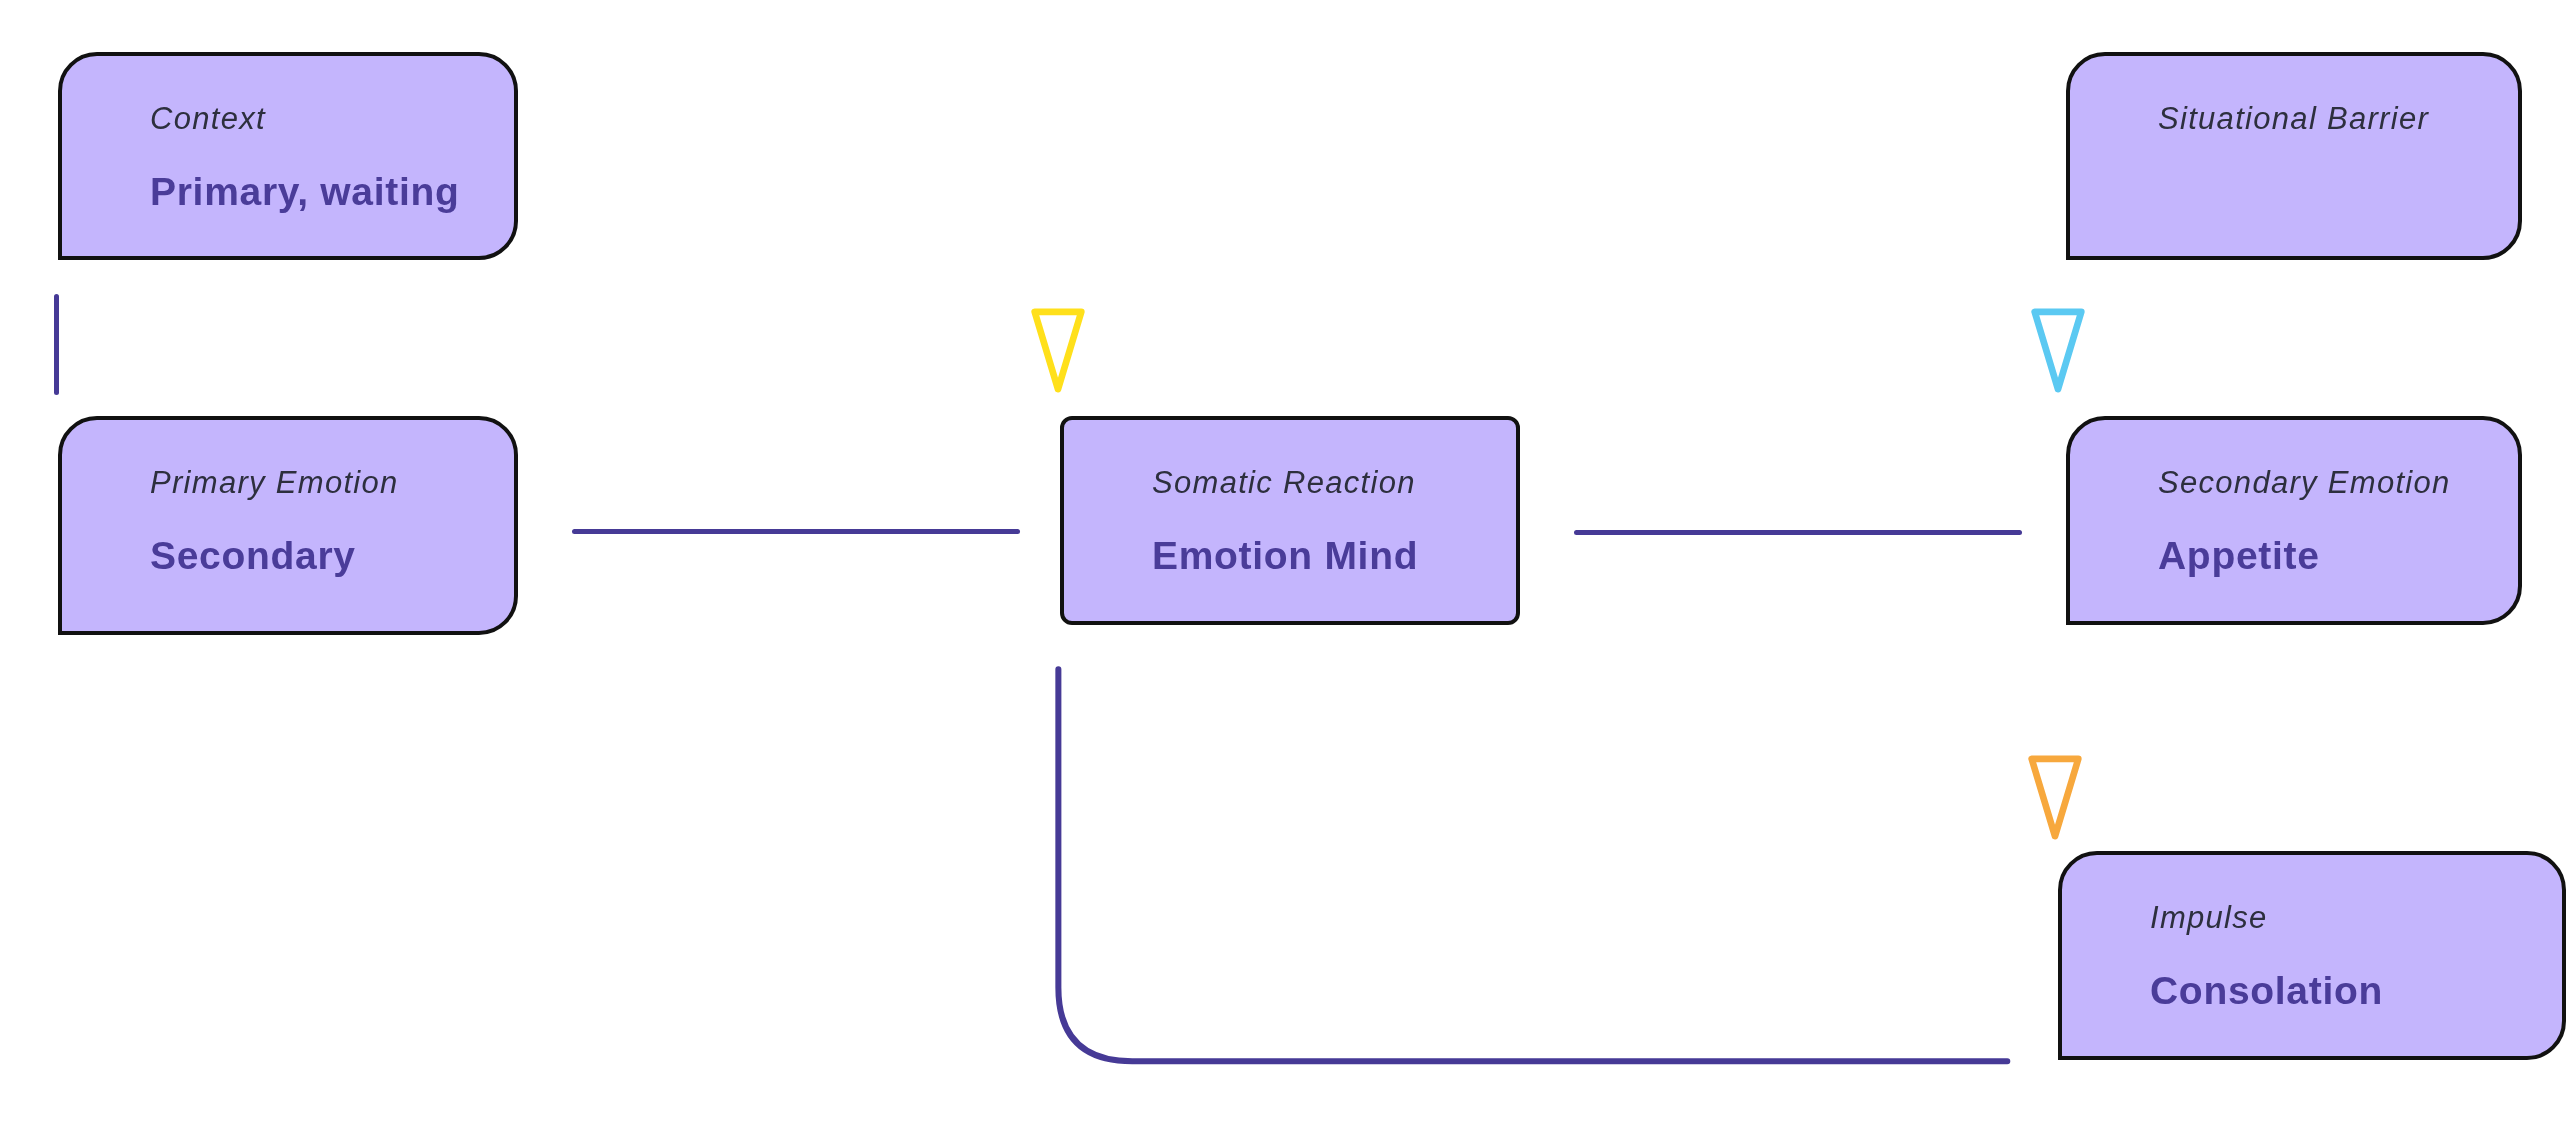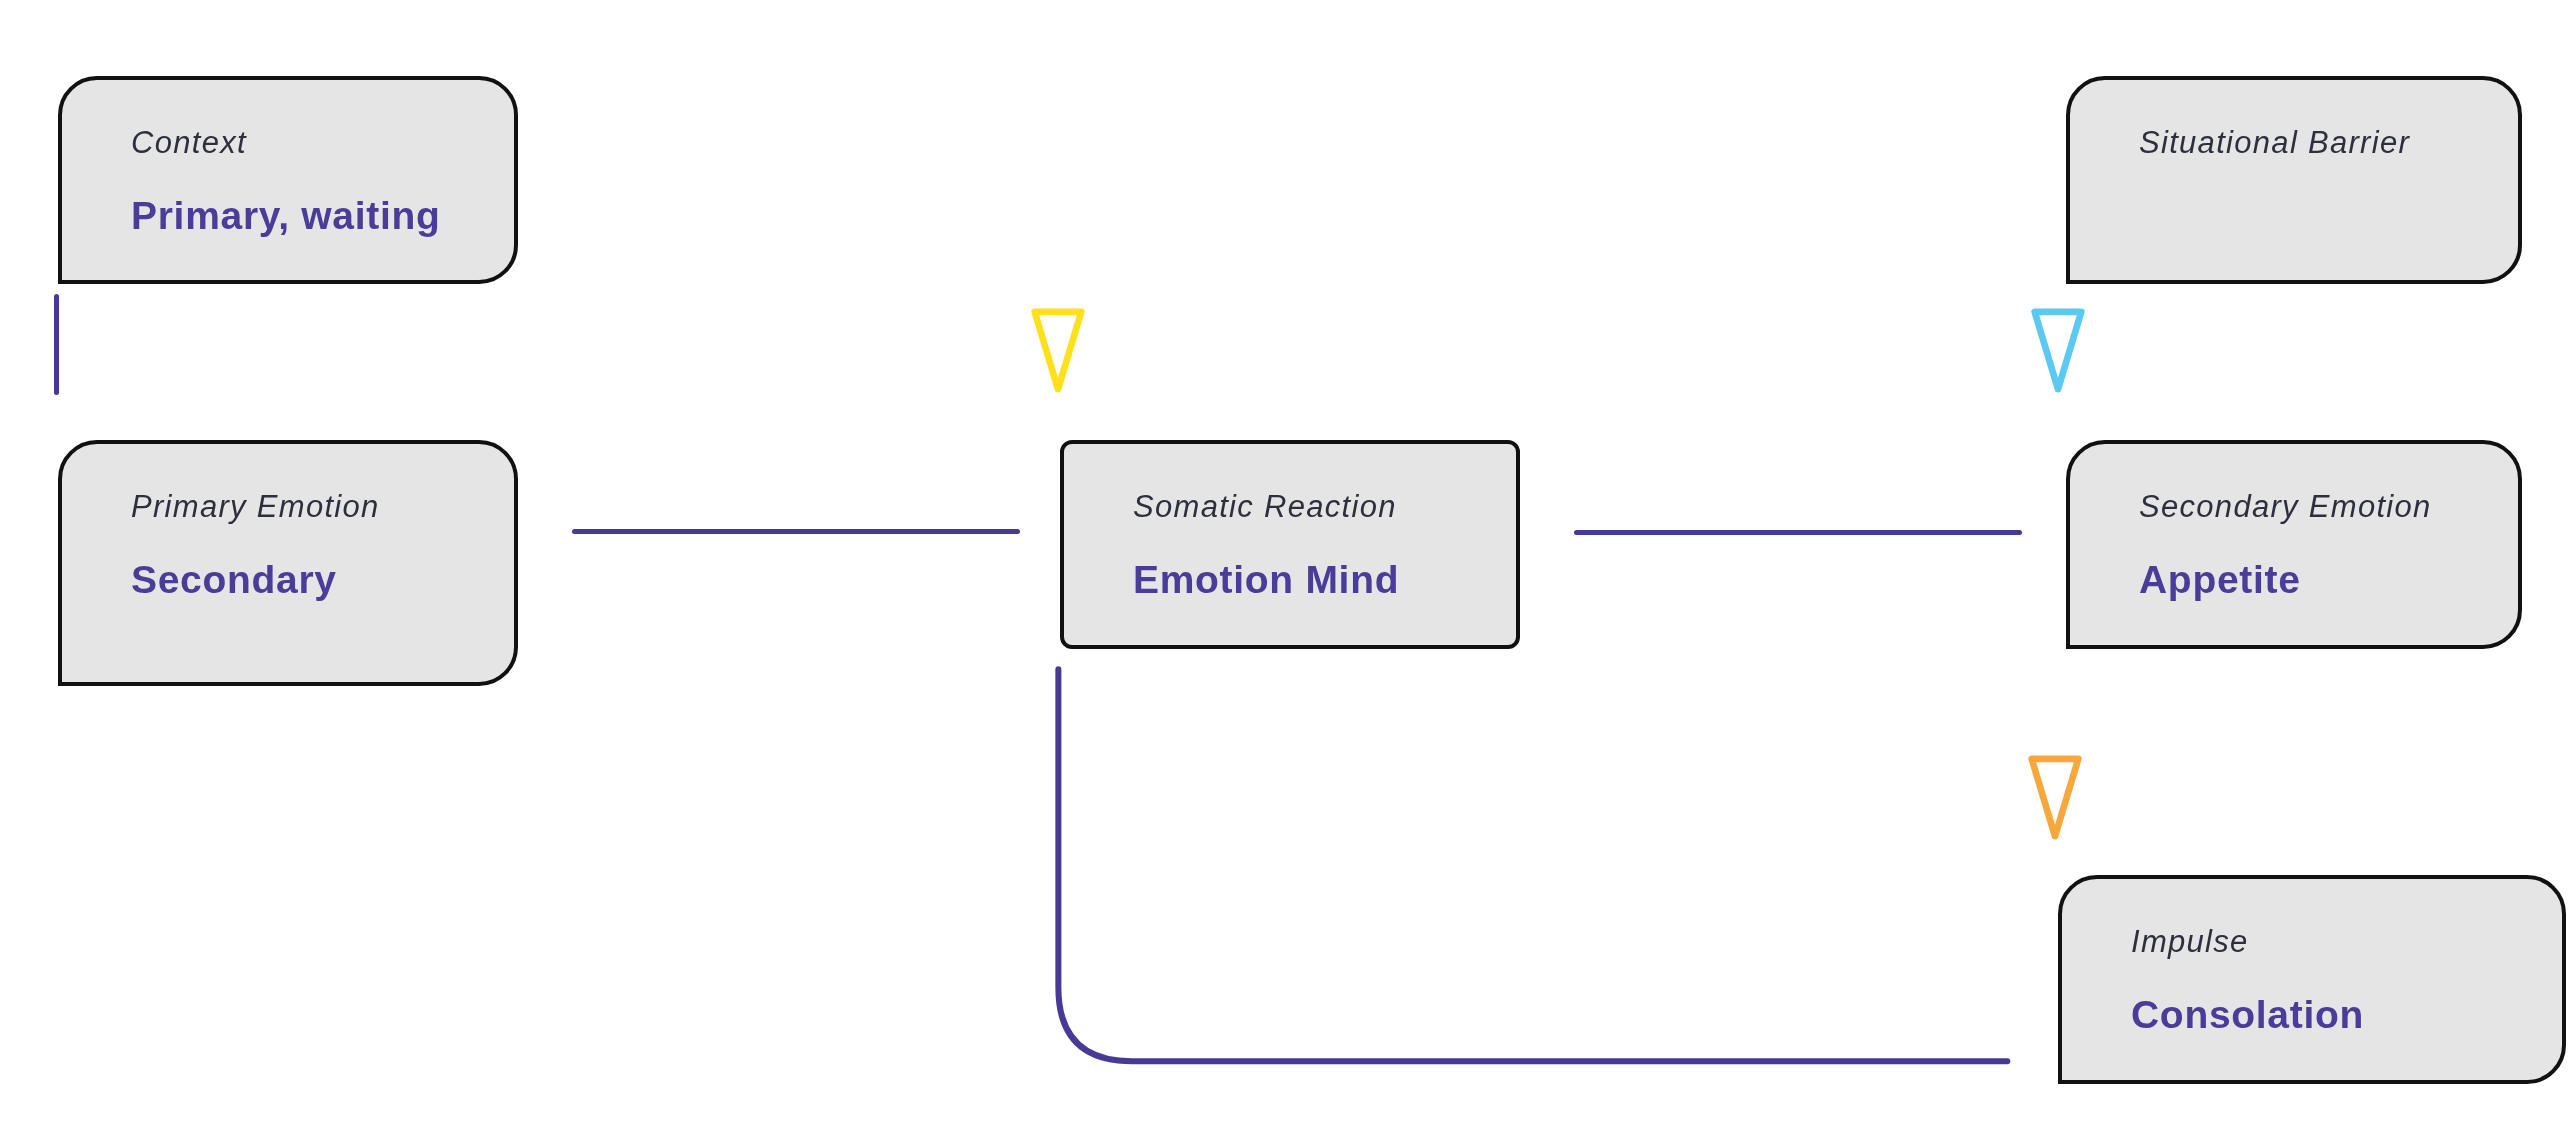--- a/index.html
+++ b/index.html
@@ -11,25 +11,24 @@
     position: relative;
     width: 2576px;
     height: 1124px;
     background: #ffffff;
     overflow: hidden;
     font-family: "Liberation Sans", sans-serif;
   }
   .node {
     position: absolute;
     box-sizing: border-box;
-    background: #e5e5e5;
+    background: #c4b5fd;
     border: 4.7px solid #111111;
     border-radius: 39px 39px 39px 0;
-    padding: 46px 27px 0 69px;
-    margin-top: 24px;
+    padding: 46px 27px 0 88px;
   }
   .node-label {
     font-style: italic;
     font-size: 31px;
     line-height: 34px;
     letter-spacing: 1.3px;
     color: #2d2f3e;
     white-space: nowrap;
   }
   .node-value {
@@ -46,21 +45,21 @@
     background: #463a96;
     border-radius: 2.7px;
   }
   .connector.v { width: 5.4px; }
   .connector.h { height: 4.7px; }
   .svg-abs { position: absolute; display: block; }
 
   
   #node-context            { left: 58px;   top: 52px;   width: 460px; height: 208px; }
   #node-situational-barrier{ left: 2066px; top: 52px;   width: 456px; height: 208px; }
-  #node-primary-emotion    { left: 58px;   top: 416px;  width: 460px; height: 246px; }
+  #node-primary-emotion    { left: 58px;   top: 416px;  width: 460px; height: 219px; }
   #node-somatic-reaction   { left: 1060px; top: 416px;  width: 460px; height: 209px; border-radius: 12px; }
   #node-secondary-emotion  { left: 2066px; top: 416px;  width: 456px; height: 209px; }
   #node-impulse            { left: 2058px; top: 851px; width: 508px; height: 209px; }
 
   
   #line-context-down   { left: 54px;  top: 294px; height: 101px; }
   #line-primary-somatic{ left: 572px; top: 529px; width: 448px; }
   #line-somatic-secondary{ left: 1574px; top: 530px; width: 448px; }
   #elbow-somatic-impulse { left: 1053px; top: 664px; }
 

